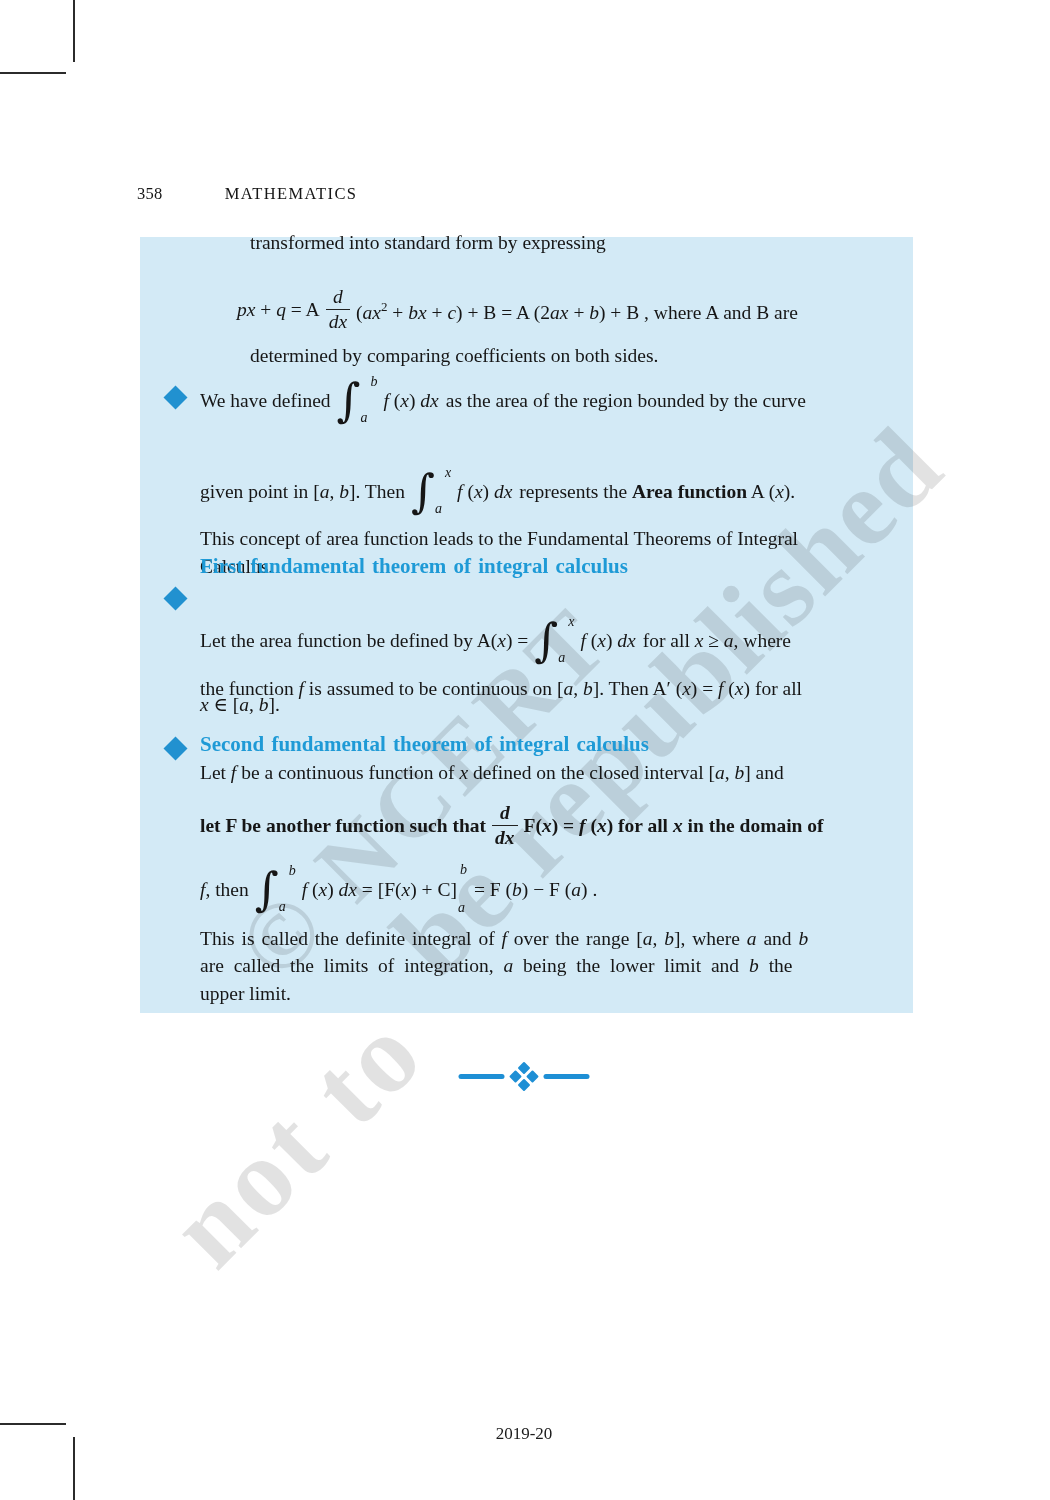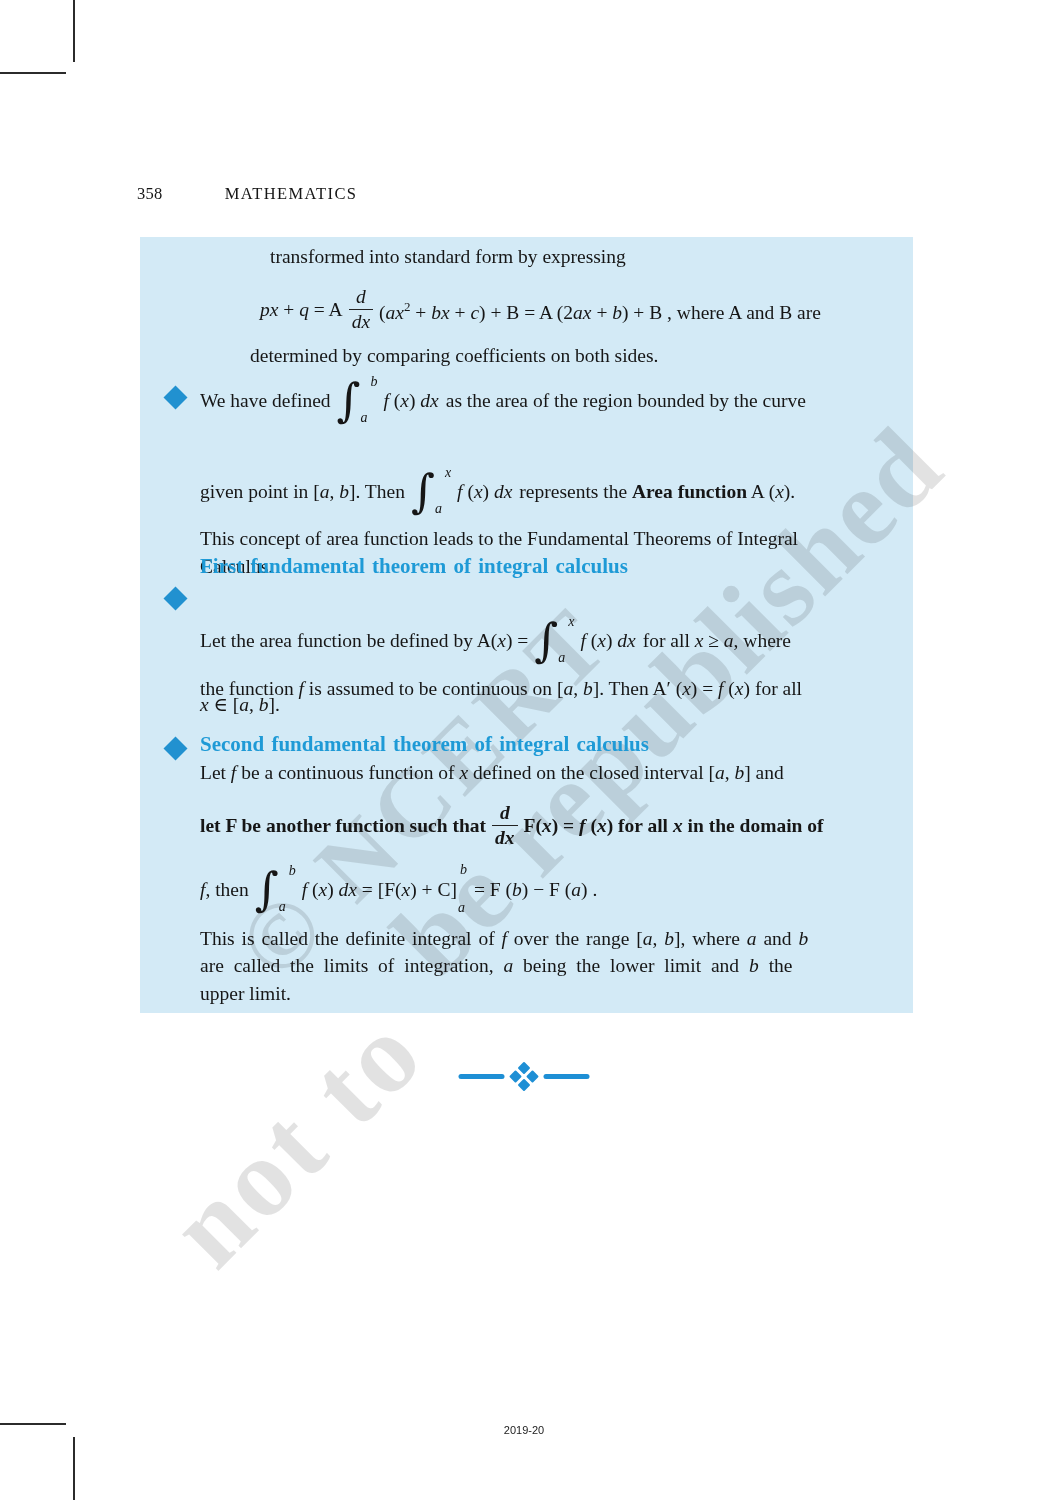--- a/index.html
+++ b/index.html
@@ -22,22 +22,22 @@
   .wm3{left:668px;top:702px;font-size:110px;letter-spacing:2px;}
 
   .bluebox{left:140px;top:237px;width:773px;height:776px;background:#d3eaf6;z-index:0;}
 
   .row{position:absolute;z-index:2;font-size:19.5px;line-height:25px;white-space:nowrap;}
   .flexrow{display:flex;align-items:center;}
   .row i{font-style:italic;}
   .row b{font-weight:bold;}
   sup{font-size:13px;}
 
-  .p1{left:250px;top:244px;margin-left:20px;}
-  .f1{left:260px;top:277px;height:64px;}
+  .p1{left:250px;top:230px;}
+  .f1{left:237px;top:277px;height:64px;}
   .p2{left:250px;top:343px;font-family:Liberation Serif, serif;}
 
   .bullet{position:absolute;z-index:2;width:17px;height:17px;background:#2191d0;transform:rotate(45deg);}
   .bl1{left:167px;top:389px;}
   .bl2{left:167px;top:590px;}
   .bl3{left:167px;top:740px;}
 
   .b1r1{left:200px;top:373px;height:54px;}
   .b1r2{left:200px;top:434px;}
   .b1r3{left:200px;top:463px;height:56px;}
@@ -76,21 +76,21 @@
          height:52px;font-size:14px;font-style:italic;line-height:1;margin:0 7px 0 1px;}
   .blims .top{margin-left:2px;}
 
   .divider{left:524px;top:1066px;transform:translateX(-50%);display:flex;align-items:center;gap:9px;z-index:2;}
   .divider .bar{width:46px;height:4.5px;border-radius:2.5px;background:#1e8fd5;}
   .gem{width:21px;height:21px;display:grid;grid-template-columns:1fr 1fr;grid-template-rows:1fr 1fr;
        gap:3px;transform:rotate(45deg);}
   .gem .d{background:#1e8fd5;border-radius:1px;}
 
   .footer{left:524px;top:1424px;transform:translateX(-50%);z-index:2;
-          font-family:Liberation Sans, sans-serif;font-size:11px;color:#1c1c1c;}
+          font-family:Liberation Serif, serif;font-size:17px;color:#1c1c1c;}
 </style>
 </head>
 <body>
 
 <div class="page">
 
   <div class="crop v1"></div>
   <div class="crop h1"></div>
   <div class="crop h2"></div>
   <div class="crop v2"></div>

